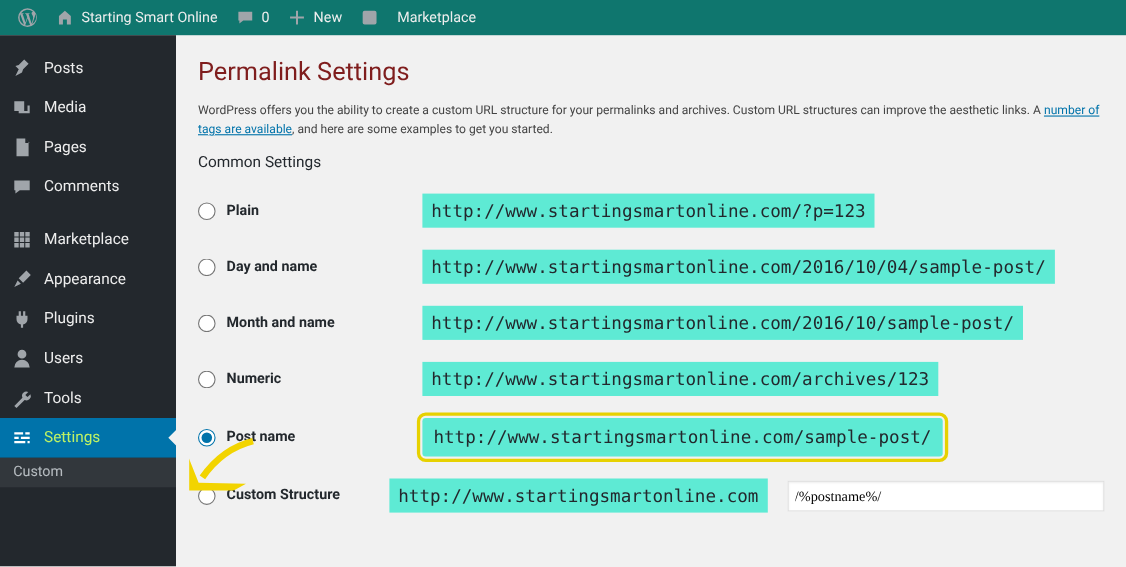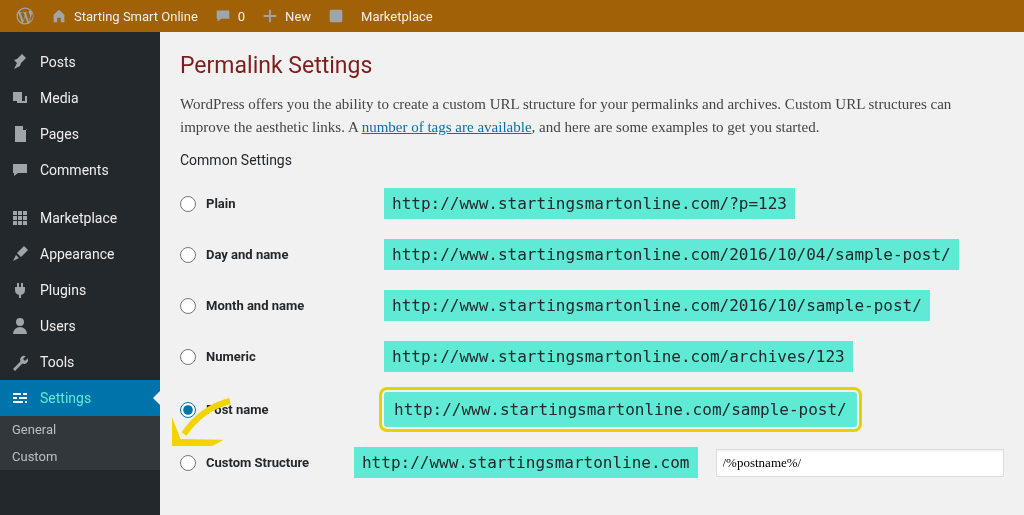--- a/index.html
+++ b/index.html
@@ -8,21 +8,21 @@
     font-size: 13px;
     color: #444;
     background: #f1f1f1;
     width: 1024px;
     height: 515px;
     overflow: hidden;
   }
   
   .adminbar {
     height: 32px;
-    background: #a16207;
+    background: #0f766e;
     color: #eee;
     display: flex;
     align-items: center;
     padding: 0 8px;
     font-size: 13px;
   }
   .adminbar .ab-item {
     display: flex;
     align-items: center;
     height: 32px;
@@ -47,21 +47,21 @@
     align-items: center;
     gap: 10px;
     padding: 8px 10px;
     color: #eee;
     cursor: pointer;
     min-height: 34px;
   }
   .menu-item svg { width: 20px; height: 20px; fill: #a0a5aa; flex: 0 0 20px; }
   .menu-item.current {
     background: #0073aa;
-    color: #5eead4;
+    color: #bef264;
     position: relative;
   }
   .menu-item.current svg { fill: #fff; }
   .menu-item.current::after {
     content: "";
     position: absolute;
     right: -1px;
     top: 50%;
     transform: translateY(-50%);
     border: 8px solid transparent;
@@ -84,25 +84,24 @@
     padding: 10px 20px 20px 20px;
     overflow: hidden;
   }
   .content h1 {
     font-size: 23px;
     font-weight: 400;
     color: #7f1d1d;
     margin: 10px 0 14px 0;
   }
   .content p.desc {
-    font-size: 15px;
+    font-size: 11px;
     color: #444;
     margin-bottom: 0;
     line-height: 1.5;
-    font-family: Liberation Serif, serif;
   }
   .content p.desc a { color: #0073aa; text-decoration: underline; }
   .content h2.section {
     font-size: 14px;
     font-weight: 400;
     color: #23282d;
     margin: 14px 0 10px 0;
   }
   .opt-row {
     display: flex;
@@ -245,21 +244,20 @@
         </svg>
       <span>Tools</span>
     </div>
     <div class="menu-item current">
       <svg viewBox="0 0 20 20">
           <path d="M3 5h8v2H3Zm10 0h4v2h-4ZM3 9h4v2H3Zm6 0h8v2H9ZM3 13h10v2H3Zm12 0h2v2h-2Z"></path>
         </svg>
       <span>Settings</span>
     </div>
     <div class="submenu">
-      <div class="sub-item">General</div>
       <div class="sub-item">Custom</div>
     </div>
   </div>
 
   <div class="content">
     <h1>Permalink Settings</h1>
     <p class="desc">
       <span>WordPress offers you the ability to create a custom URL structure for your permalinks and archives. Custom URL structures can improve the aesthetic links. A </span><a href="#">number of tags are available</a><span>, and here are some examples to get you started.</span>
     </p>
     <h2 class="section">Common Settings</h2>

